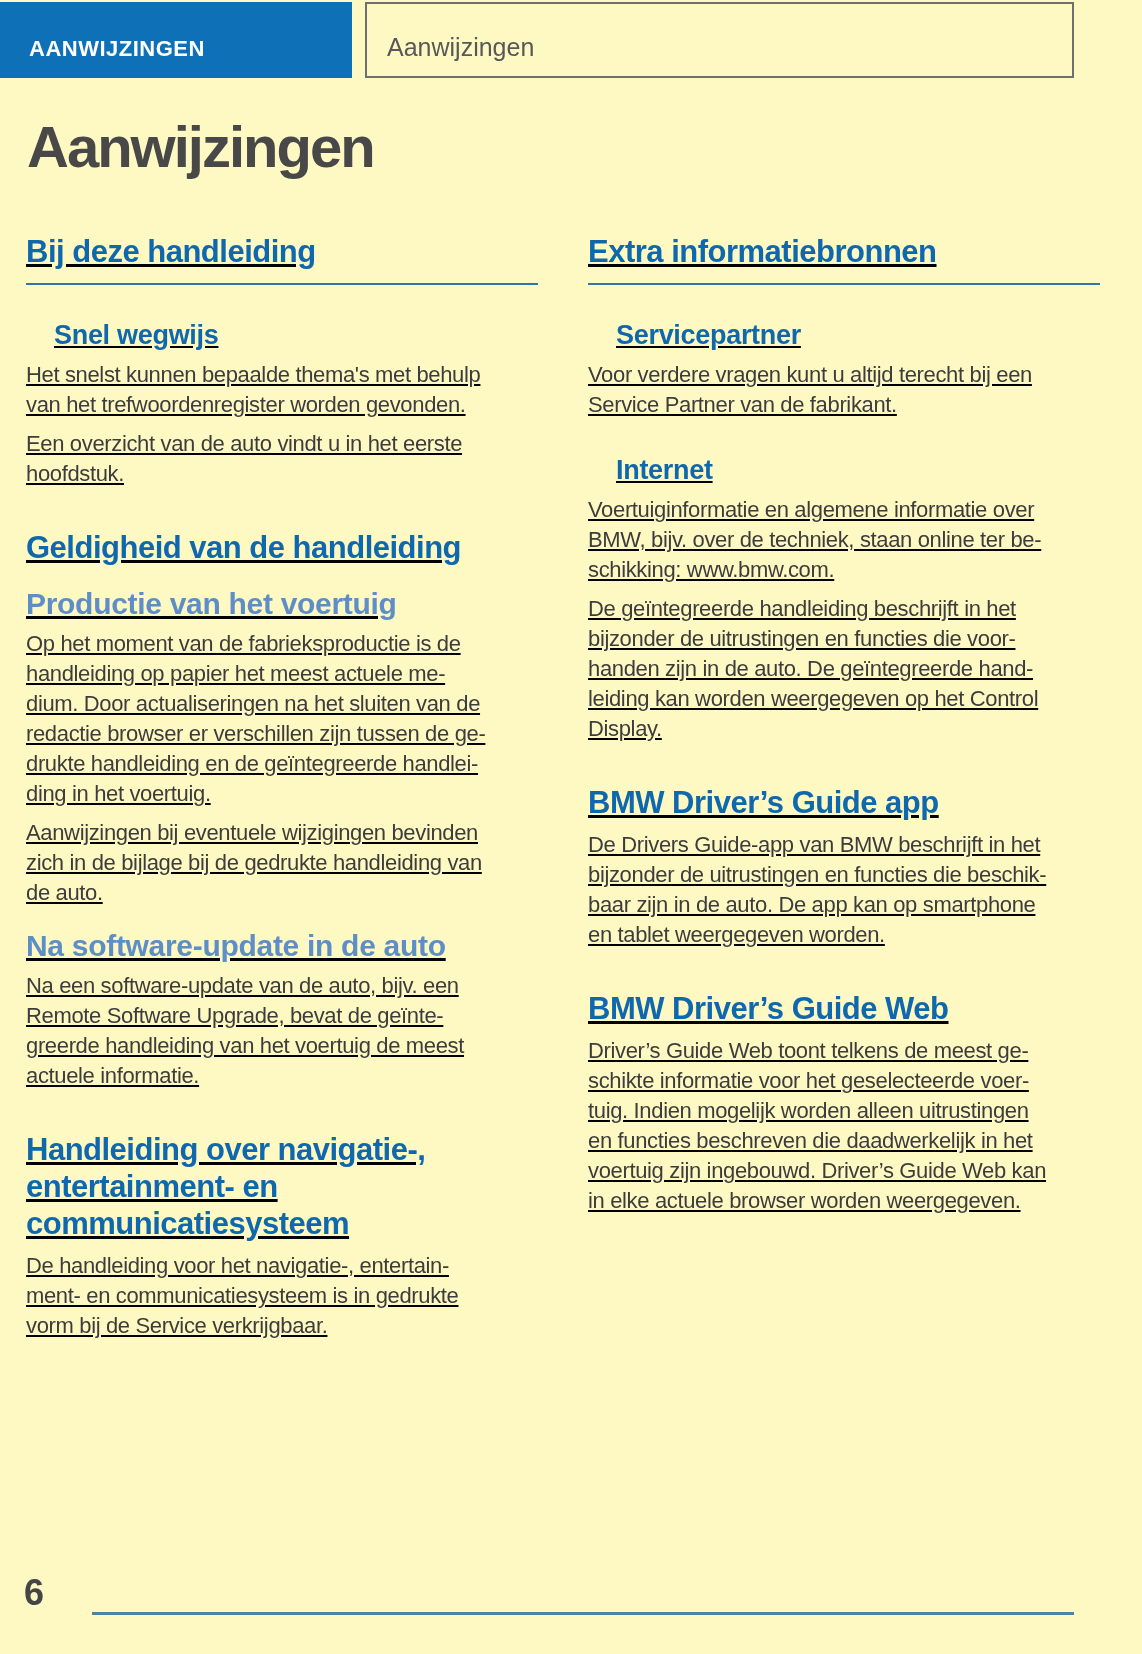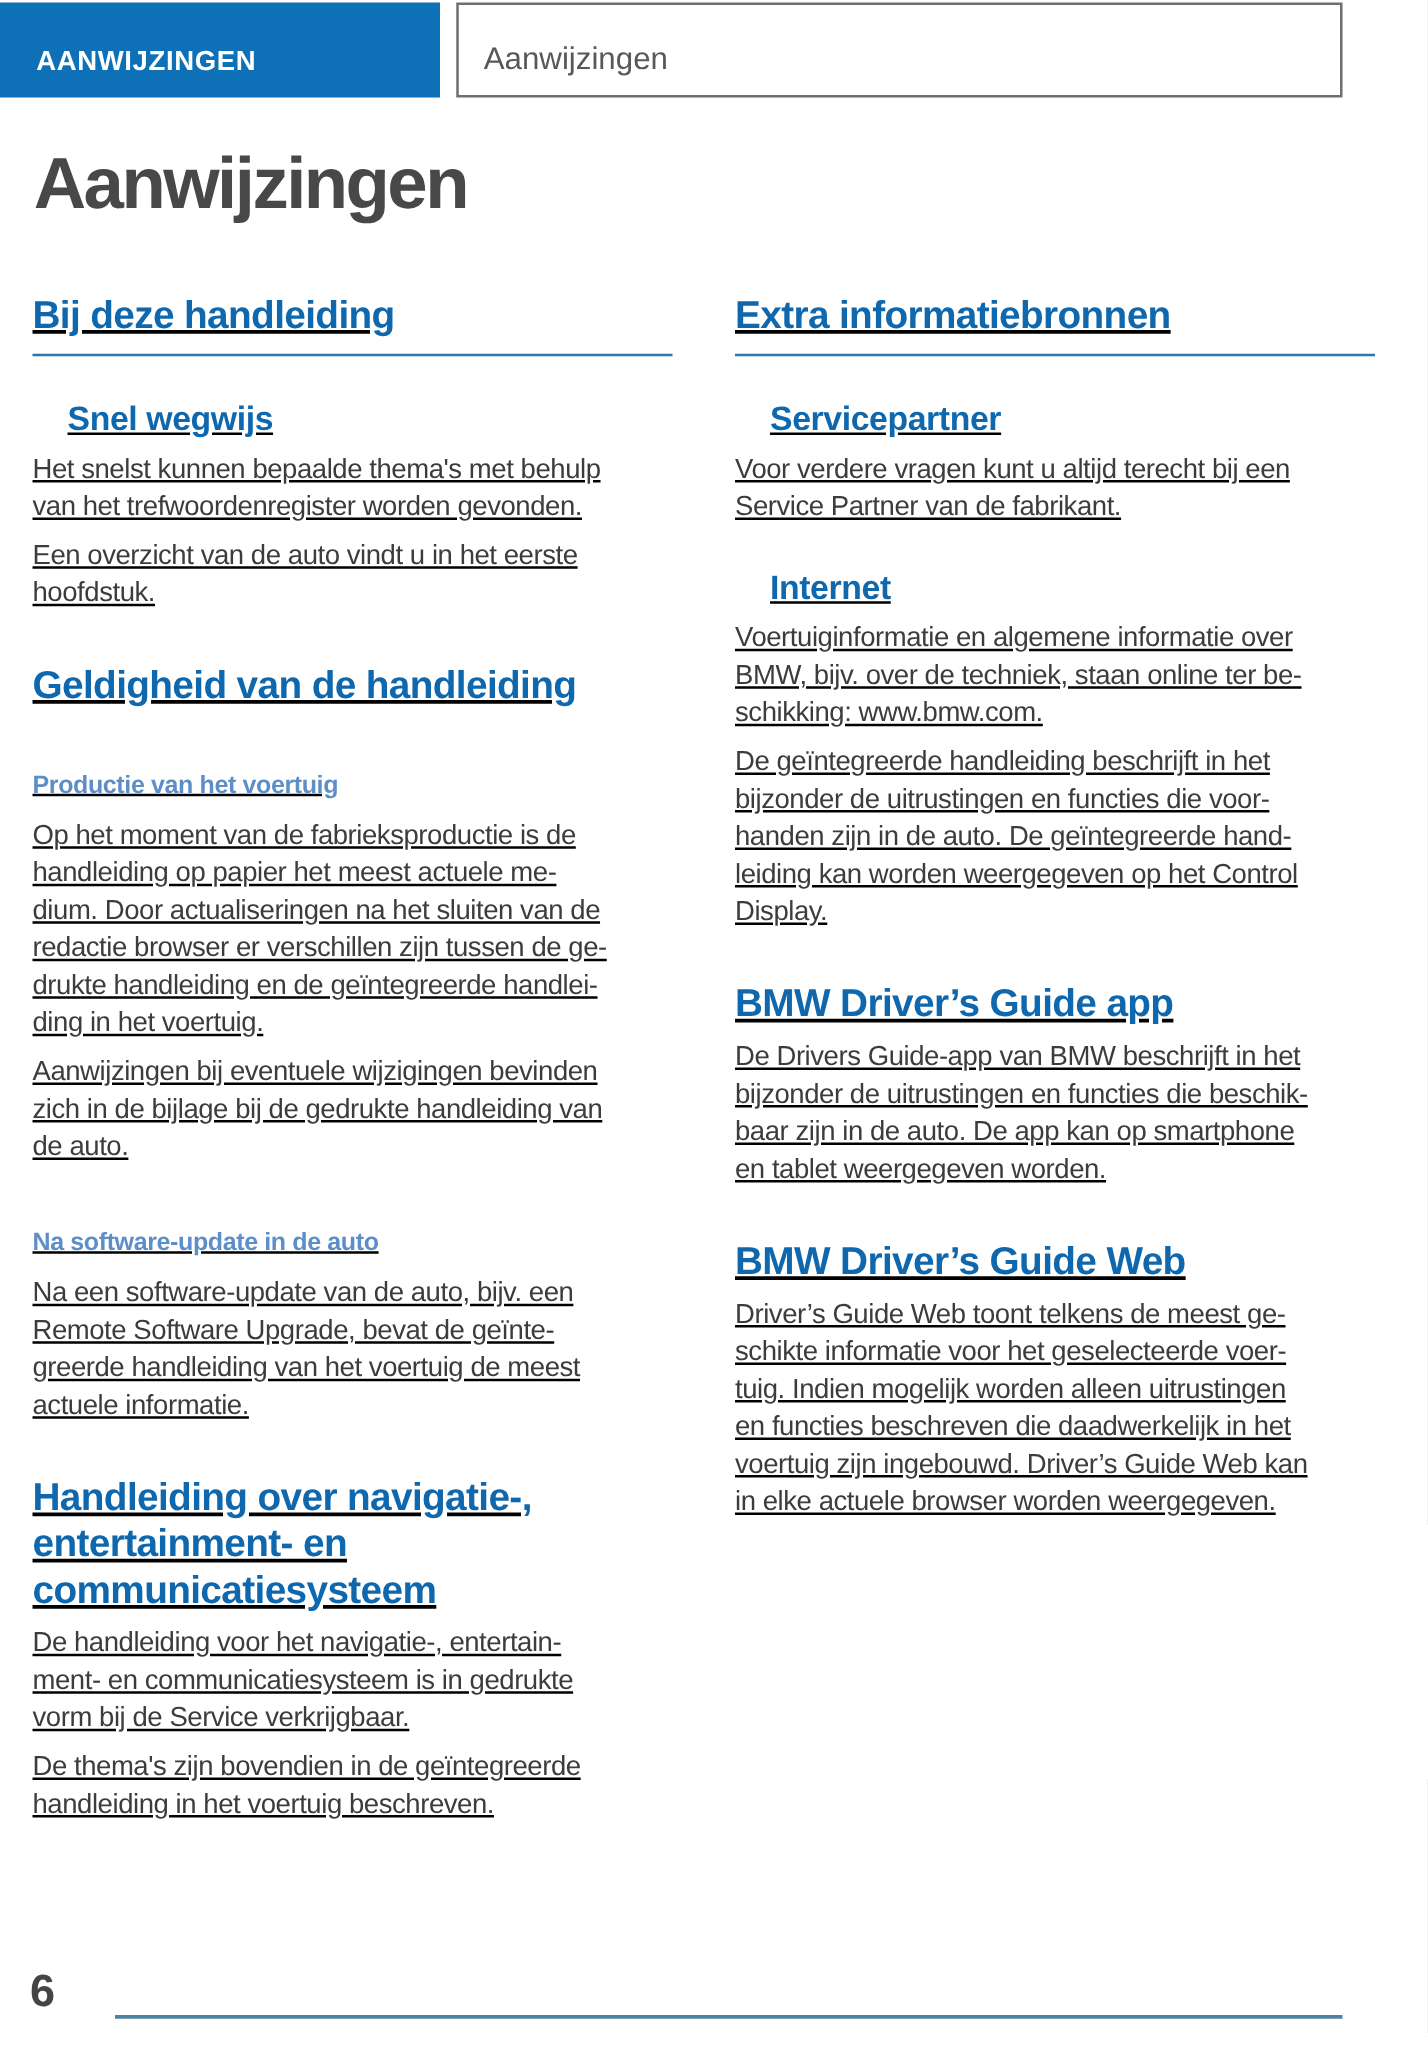--- a/index.html
+++ b/index.html
@@ -1,19 +1,19 @@
 <!DOCTYPE html>
 <html style="--accent-blue: #0e71b8; --heading-blue: #0f68ad; --subheading-light-blue: #5d8ec7; --rule-blue: #2f74ad; --footer-rule-blue: #4e81a4;"><head>
 <meta charset="utf-8">
 <style>
   html, body { margin: 0; padding: 0; background: #e8e8e8; }
   .page {
     position: relative;
     width: 1142px; height: 1654px;
-    background: #ffffff;
+    background: #fef9c3;
     font-family: "Liberation Sans", sans-serif;
     overflow: hidden;
     margin: 0 auto;
   }
 
   
   .chapter-tab {
     position: absolute; left: 0; top: 2px;
     width: 352px; height: 76px;
     background: var(--accent-blue, #0e71b8);
@@ -52,23 +52,23 @@
     font-size: 31px; font-weight: bold; line-height: 37px;
     color: var(--heading-blue, #0f68ad); letter-spacing: -0.5px;
     margin-top: 40px; white-space: pre;
   }
   .h2 {
     font-size: 27px; font-weight: bold; line-height: 32px;
     color: var(--heading-blue, #0f68ad); letter-spacing: -0.3px;
     margin-top: 34px; white-space: pre; margin-left: 28px;
   }
   .h3 {
-    font-size: 20px; font-weight: bold; line-height: 32px;
+    font-size: 30px; font-weight: bold; line-height: 32px;
     color: var(--subheading-light-blue, #5d8ec7); letter-spacing: -0.3px;
-    margin-top: 46px; white-space: pre;
+    margin-top: 22px; white-space: pre;
   }
   .p {
     font-size: 22px; line-height: 30px;
     color: #3c3c3c; letter-spacing: -0.35px;
     margin-top: 9px; white-space: pre;
   }
 
   
   .page-number {
     position: absolute; left: 24px; top: 1572px;
@@ -117,22 +117,20 @@
       <div class="p">Na een software-update van de auto, bijv. een
 Remote Software Upgrade, bevat de geïnte-
 greerde handleiding van het voertuig de meest
 actuele informatie.</div>
       <div class="h1">Handleiding over navigatie-,
 entertainment- en
 communicatiesysteem</div>
       <div class="p">De handleiding voor het navigatie-, entertain-
 ment- en communicatiesysteem is in gedrukte
 vorm bij de Service verkrijgbaar.</div>
-      <div class="p">De thema's zijn bovendien in de geïntegreerde
-handleiding in het voertuig beschreven.</div>
     </div>
 
   <div class="col col-right">
       <div class="h1u">Extra informatiebronnen</div>
       <div class="h2">Servicepartner</div>
       <div class="p">Voor verdere vragen kunt u altijd terecht bij een
 Service Partner van de fabrikant.</div>
       <div class="h2">Internet</div>
       <div class="p">Voertuiginformatie en algemene informatie over
 BMW, bijv. over de techniek, staan online ter be-

